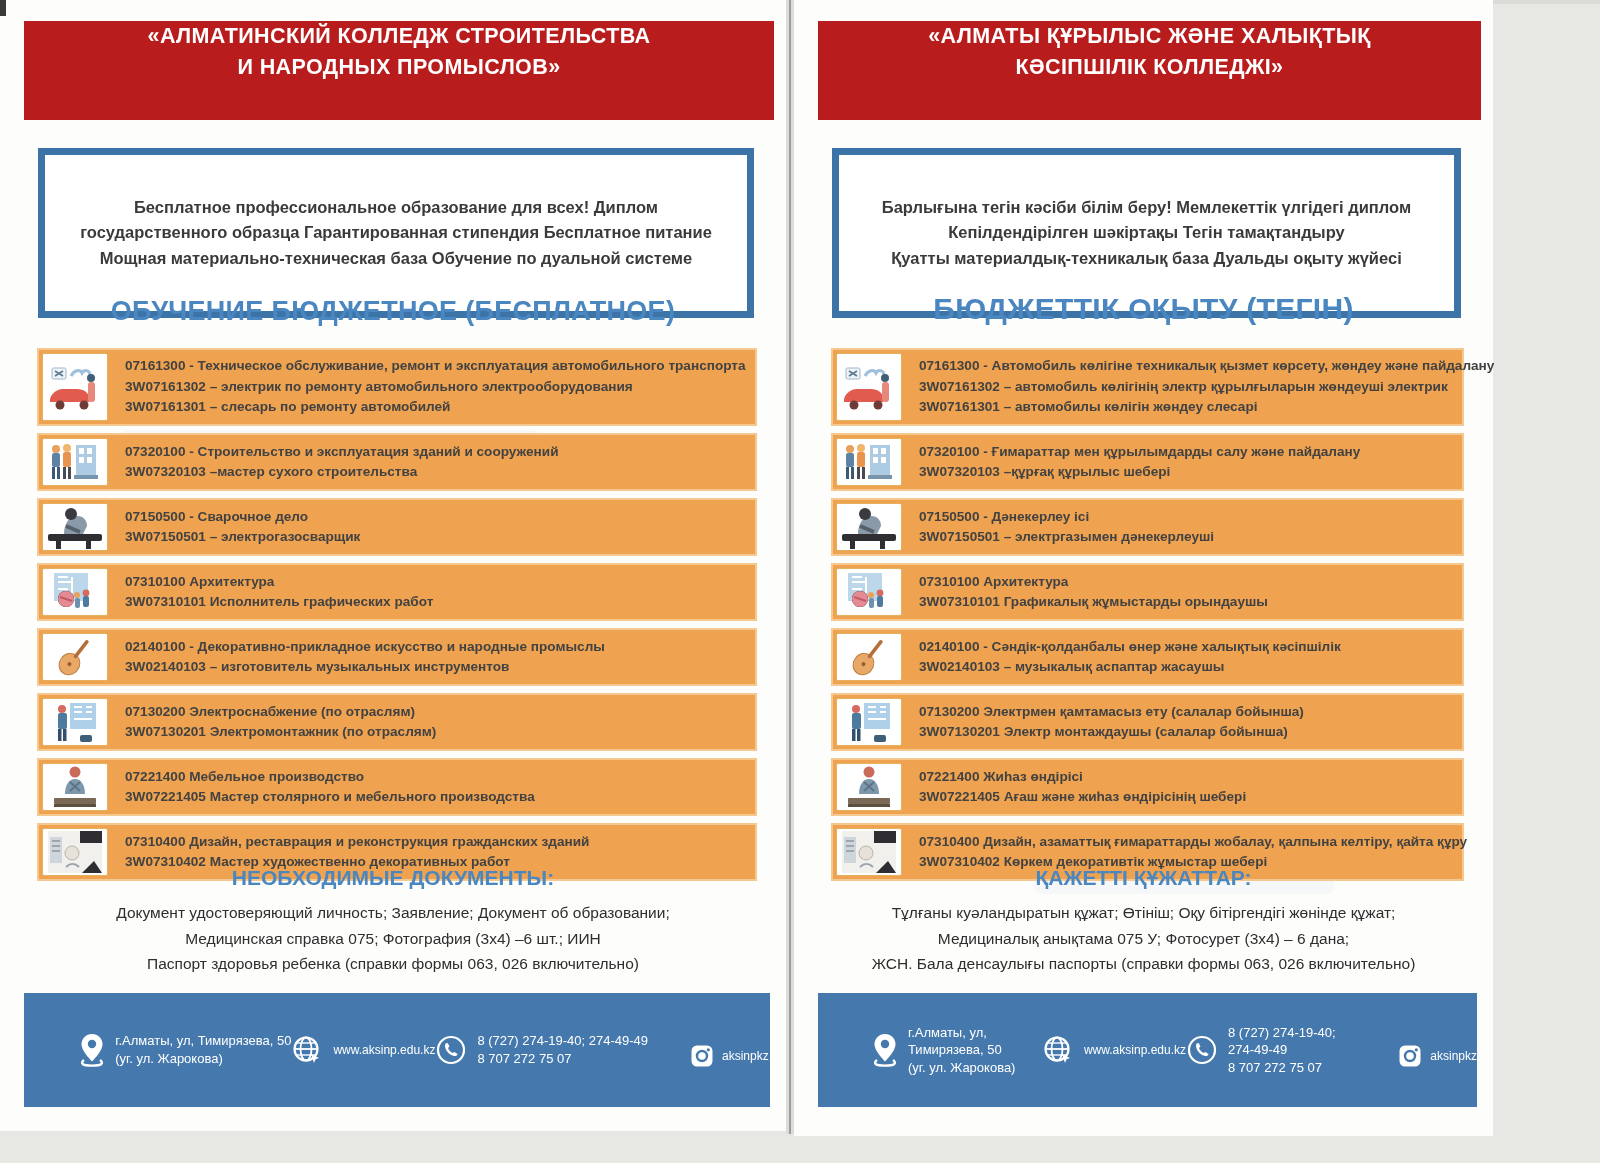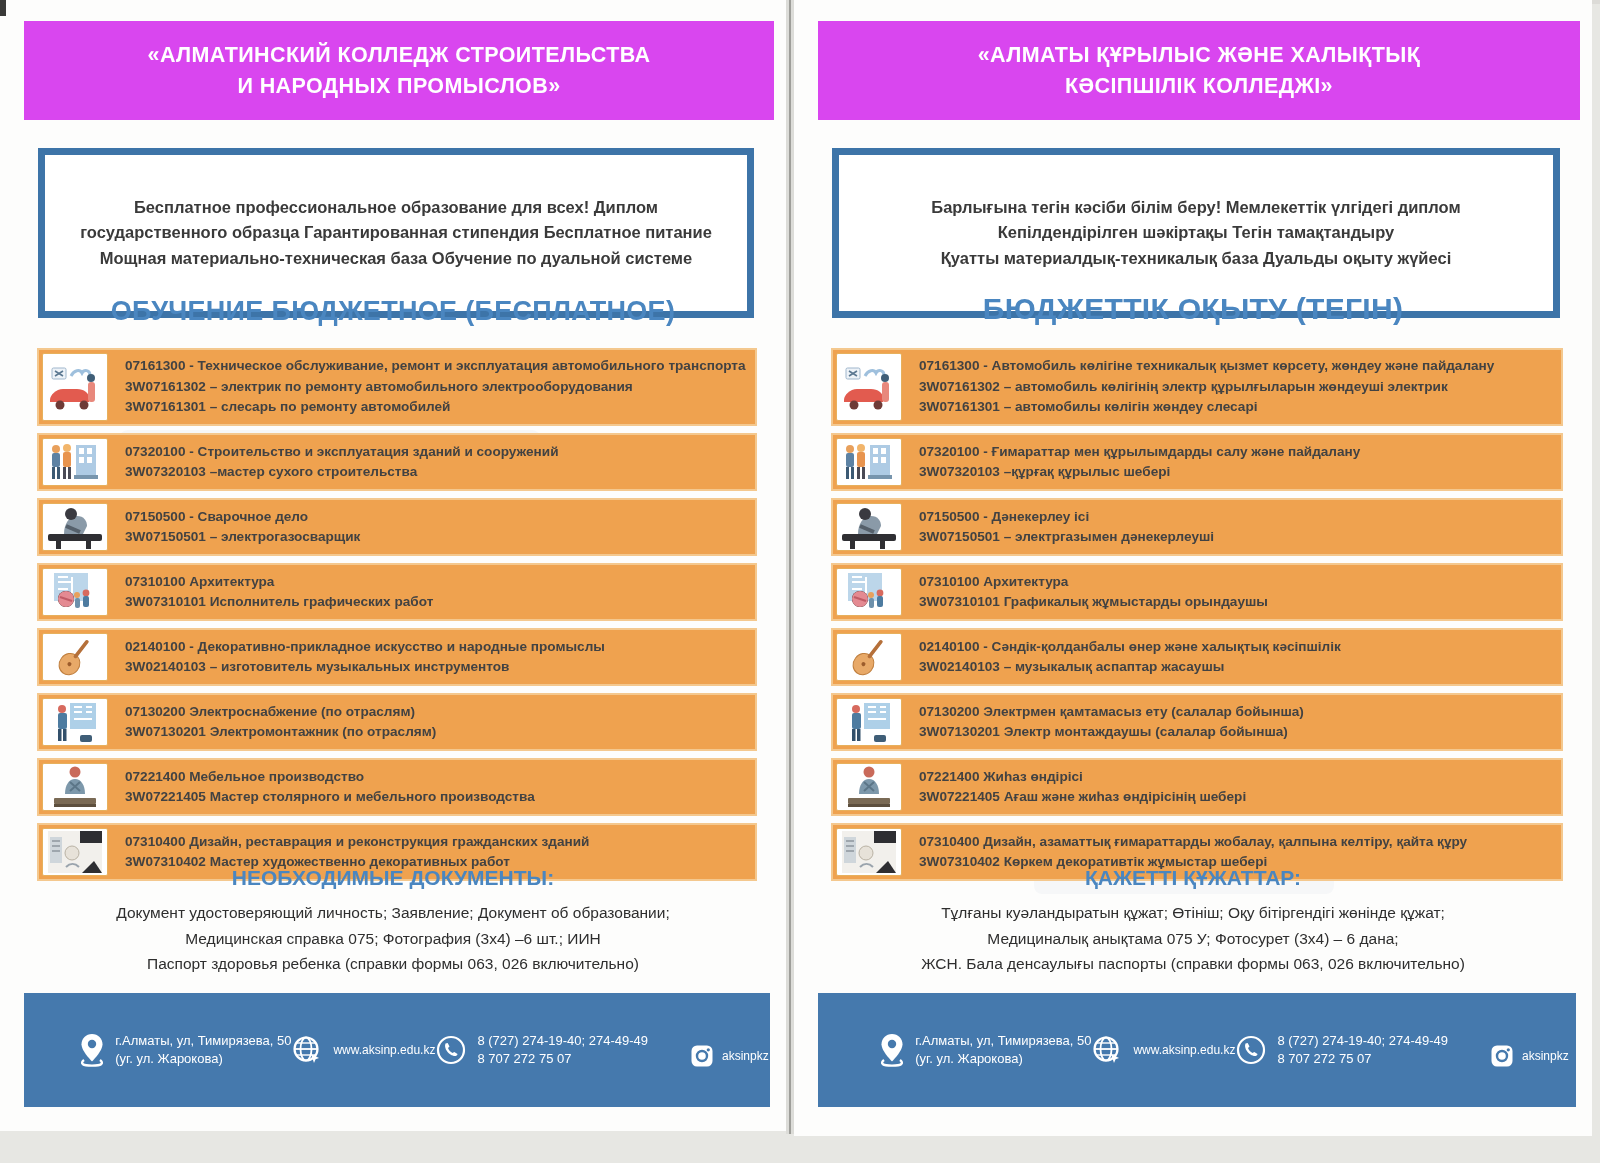--- a/index.html
+++ b/index.html
@@ -5,26 +5,26 @@
   html,body{margin:0;padding:0;}
   body{font-family:"Liberation Sans",sans-serif;background:#e7e7e3;}
   .canvas{position:relative;width:1600px;height:1163px;background:#e7e7e3;overflow:hidden;}
   .scan-top-strip{position:absolute;left:0;top:0;width:1600px;height:4px;background:#d7d6d2;opacity:.7;}
   .scan-corner-mark{position:absolute;left:0;top:0;width:6px;height:16px;background:#3a3a38;}
   .seam{position:absolute;left:786px;top:0;width:8px;height:1134px;background:#dcdcd8;}
   .seam-line{position:absolute;left:789px;top:0;width:2px;height:1134px;background:#6b6b66;opacity:.55;}
 
   .page{position:absolute;top:0;background:#fdfdfc;}
   .page.left{left:0;width:786px;height:1131px;}
-  .page.right{left:794px;width:798px;height:1136px;}
+  .page.right{left:794px;width:699px;height:1136px;}
 
   .ghost{position:absolute;background:rgba(110,145,180,.05);border-radius:8px;}
 
-  .band{position:absolute;left:24px;right:12px;top:21px;height:99px;background:#d946ef;
-        display:flex;flex-direction:column;align-items:center;justify-content:center;}
+  .band{position:absolute;left:24px;right:12px;top:21px;height:99px;background:#b91c1c;
+        display:flex;flex-direction:column;align-items:center;justify-content:flex-start;}
   .band .t{color:#fff;font-weight:bold;font-size:21.5px;line-height:1.42;letter-spacing:.4px;text-align:center;}
 
   .promo{position:absolute;left:38px;right:32px;top:148px;height:116px;border:7px solid #3d74a8;
          background:#fff;display:flex;flex-direction:column;align-items:center;justify-content:center;padding:20px 14px;}
   .promo .p{color:#3a3a3a;font-weight:bold;font-size:16.5px;line-height:1.55;text-align:center;}
 
   .section-title{position:absolute;left:0;right:0;top:296px;text-align:center;color:#4a86c0;
                  font-weight:bold;font-size:27px;letter-spacing:.3px;}
   .page.right .section-title{font-size:30px;top:292px;}
 

